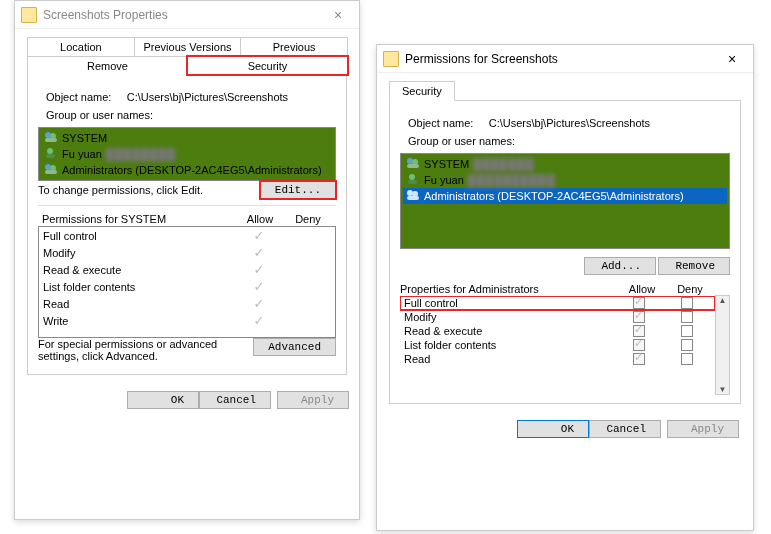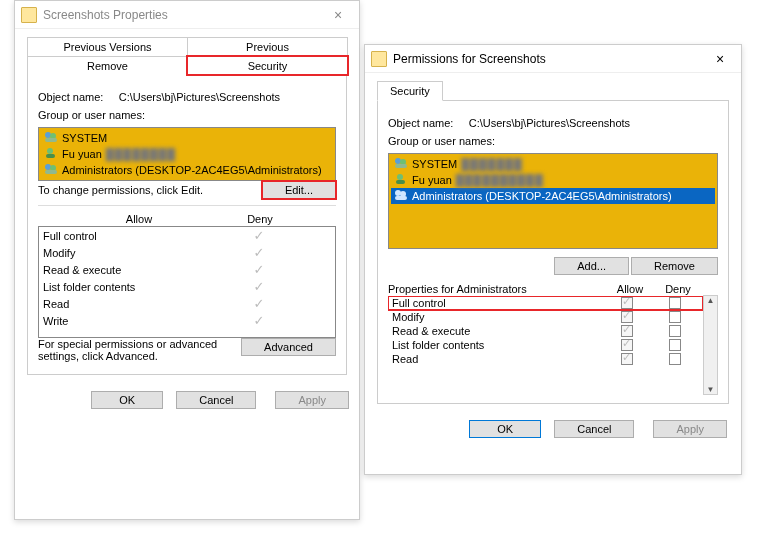--- a/index.html
+++ b/index.html
@@ -54,43 +54,43 @@
     background:#fff;
     position:relative;
     z-index:2;
   }
   .tab-panel {
     border:1px solid #ccc;
     margin-top:-1px;
     padding:10px 10px 12px 10px;
     background:#fff;
   }
-  .lbl { margin: 6px 0; }
+  .lbl { margin: 6px 8px; }
   .listbox {
     border:1px solid #888;
-    background:#eab308;
+    background:#4d7c0f;
     padding:2px;
     min-height:46px;
   }
   .listbox .row {
     display:flex; align-items:center; padding:1px 3px; gap:4px;
   }
   .listbox .row.selected {
     background:#0a66c2; color:#fff;
   }
   .blurred { filter: blur(2px); color:#777; letter-spacing:1px; }
   .btn {
     background:#e1e1e1;
     border:1px solid #adadad;
-    padding:2px 22px;
+    padding:2px 14px;
     font-size:11px;
-    font-family:Liberation Sans, sans-serif;
+    font-family:Liberation Mono, monospace;
     cursor:pointer;
     min-width:72px;
-    text-align:center;
+    text-align:right;
   }
   .btn:disabled { color:#888;margin-left:6px; }
   .btn.default { border:1px solid #0078d7; }
   .btn-row { display:flex; justify-content:flex-end; gap:2px; margin-top:8px; }
   .perm-header, .perm-row {
     display:grid;
     grid-template-columns: 1fr 48px 48px;
     align-items:center;
     padding:1px 4px;
   }
@@ -129,37 +129,38 @@
     width:12px; height:12px; border:1px solid #888; background:#fff; margin:auto; display:block; position:relative;
   }
   .chk.on::after {
     content:"✓"; position:absolute; top:-3px; left:0; font-size:11px; color:#888;
   }
   .chk.on.disabled::after { color:#bbb; }
   .chk.disabled { background:#f6f6f6; }
   .redbox { outline:2px solid #e8262a; outline-offset:-1px; }
   .hr { border-top:1px solid #ddd; margin:6px 0; }
   .small-note { max-width:200px; display:inline-block; }
-  .footer-btns { display:flex; justify-content:flex-end; gap:13px; padding:6px 10px 10px 0; }
+  .footer-btns { display:flex; justify-content:flex-end; gap:0; padding:6px 10px 10px 0; }
   .perm-header span { font-size:11px; }
   .tab-single { display:inline-block; border:1px solid #ccc; border-bottom:1px solid #fff; padding:3px 12px; position:relative; z-index:2; background:#fff; }
   .tab-area-r { border:1px solid #ccc; margin-top:-1px; padding:10px 10px 8px 10px; }
 </style>
 </head>
 <body>
 
 <div class="window" style="left:14px; top:0; width:346px; height:520px;">
   <div class="titlebar">
     <span class="icon"></span>
     <span class="title">Screenshots Properties</span>
     <span class="close-x">×</span>
   </div>
   <div class="content">
     <div style="width:100%;">
       <div class="tabs-row">
+        <div class="tab">Location</div>
         <div class="tab">Previous Versions</div>
         <div class="tab">Previous</div>
       </div>
       <div class="tabs-row">
         <div class="tab">Remove</div>
         <div class="tab active redbox">Security</div>
       </div>
       <div class="tab-panel">
         <div class="lbl">
           <span>Object name:</span>
@@ -201,20 +202,21 @@
         </div>
 
         <div style="display:flex; align-items:center; justify-content:space-between; ">
           <span>To change permissions, click Edit.</span>
           <button class="btn redbox">Edit...</button>
         </div>
 
         <div class="hr"></div>
 
         <div class="perm-header">
+          <span>Permissions for SYSTEM</span>
           <span style="text-align:center">Allow</span>
           <span style="text-align:center">Deny</span>
         </div>
         <div class="perm-table-left">
           <div class="perm-row">
             <span>Full control</span>
             <span class="check-ro">✓</span>
               <span></span>
           </div>
           <div class="perm-row">
@@ -251,21 +253,21 @@
       </div>
     </div>
   </div>
   <div class="footer-btns">
     <button class="btn">OK</button>
     <button class="btn">Cancel</button>
     <button class="btn" disabled="">Apply</button>
   </div>
 </div>
 
-<div class="window front" style="left:364px; top:44px; width:378px; height:431px;">
+<div class="window front" style="left:376px; top:44px; width:378px; height:487px;">
   <div class="titlebar">
     <span class="icon"></span>
     <span class="title">Permissions for Screenshots</span>
     <span class="close-x">×</span>
   </div>
   <div class="content">
     <span class="tab-single">Security</span>
     <div class="tab-area-r">
       <div class="lbl">
         <span>Object name:</span>

